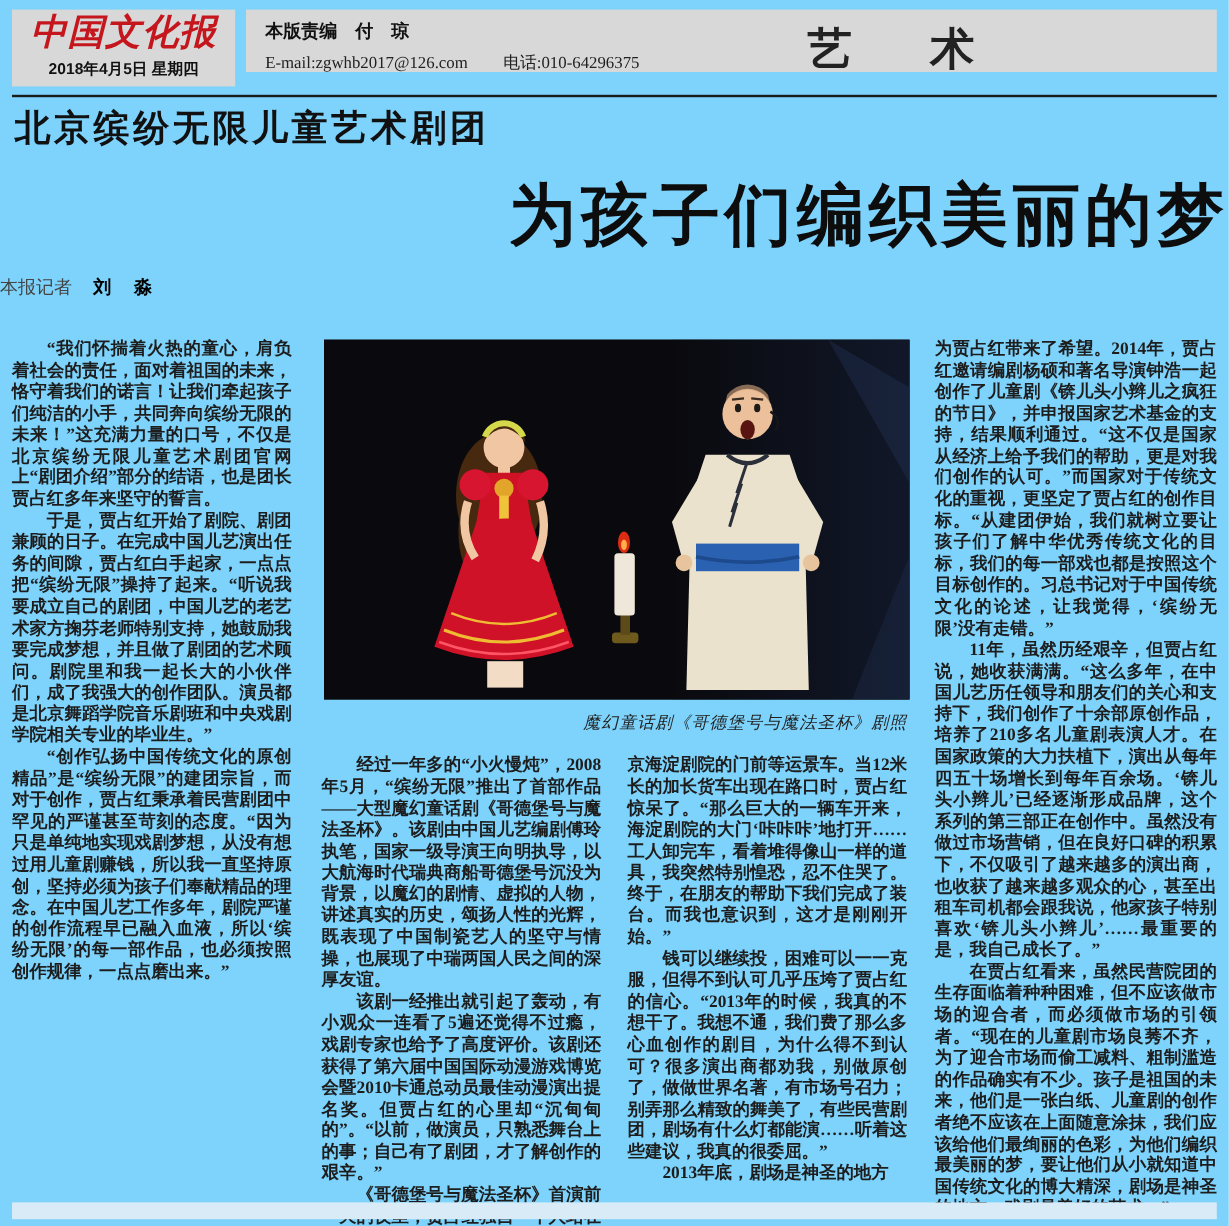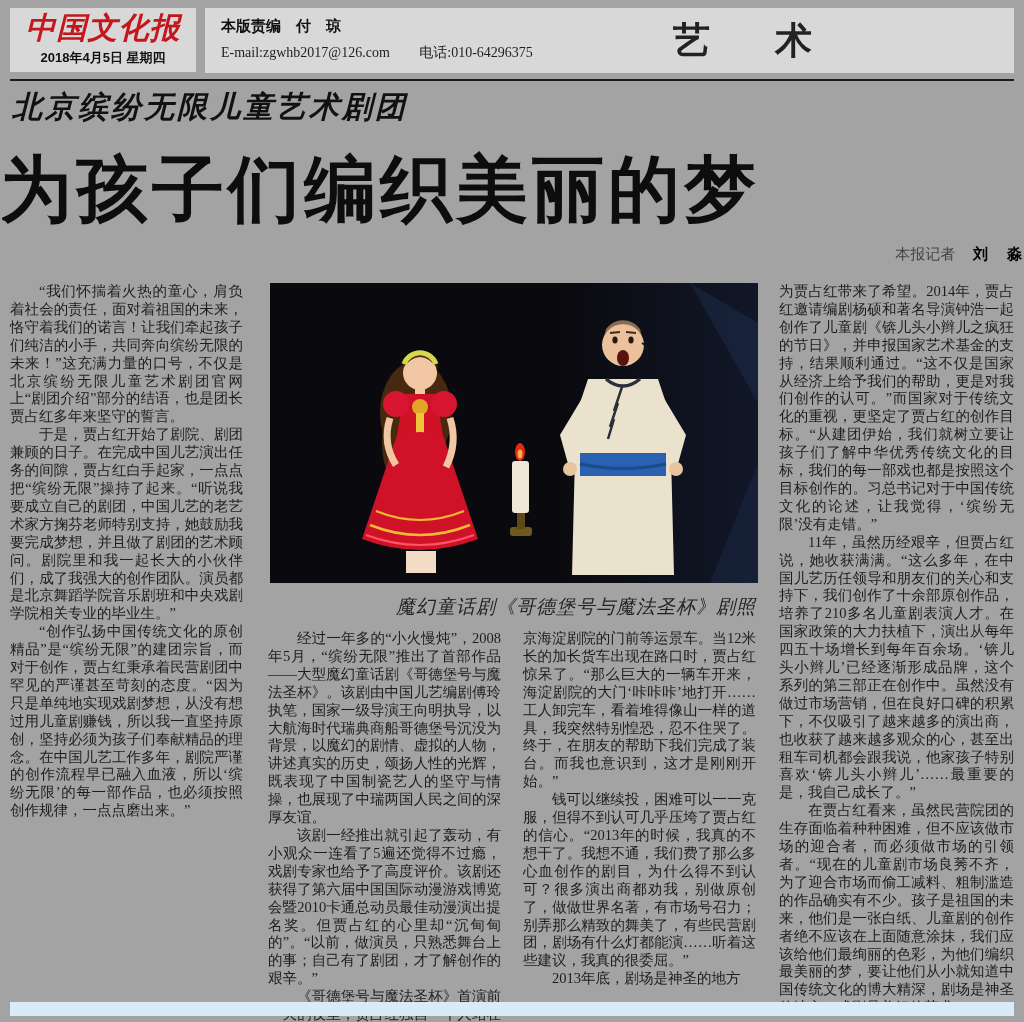--- a/index.html
+++ b/index.html
@@ -1,36 +1,36 @@
 <!DOCTYPE html>
 <html><head>
 <meta charset="utf-8">
 <style>
   * { margin:0; padding:0; box-sizing:border-box; }
   html,body { background:#f2f2f2; }
   .page {
     position:relative; width:1024px; height:1022px; margin:0 auto;
-    background:#a3a3a3; overflow:hidden;
+    background:#7dd3fc; overflow:hidden;
     font-family:"Liberation Serif", serif; color:#1c1c1c;
   }
   
   .masthead-box {
     position:absolute; left:10px; top:8px; width:186px; height:64px;
     background:#d8d8d8; text-align:center; padding-top:3px;
   }
   .masthead-title {
     font-family:"DejaVu Serif", serif; font-weight:bold; font-style:italic;
     font-size:30px; line-height:34px; color:#c4161c; letter-spacing:1px;
   }
   .masthead-date {
     font-family:"Liberation Sans", sans-serif; font-weight:bold;
     font-size:13px; margin-top:4px; color:#111;
   }
   .info-box {
-    position:absolute; left:205px; top:8px; width:809px; height:65px;
+    position:absolute; left:205px; top:8px; width:809px; height:52px;
     background:#d8d8d8;
     padding-left:48px;
   }
   .editor-line {
     position:absolute; left:16px; top:9px;
     font-family:"Liberation Sans", sans-serif; font-weight:bold;
     font-size:15px; color:#111;
   }
   .contact-line {
     position:absolute; left:16px; top:36px;
@@ -43,49 +43,49 @@
     font-size:37px; color:#222; letter-spacing:14px; white-space:nowrap;text-align:right;
   }
   .top-rule {
     position:absolute; left:10px; top:79px; width:1004px; height:2px;
     background:#1a1a1a;
   }
   
   .kicker {
     position:absolute; left:12px; top:87px;
     font-family:"Liberation Sans", sans-serif; font-weight:900;
-    font-size:30px; color:#111; letter-spacing:3px; white-space:nowrap;font-style:italic;
+    font-size:30px; color:#111; letter-spacing:3px; white-space:nowrap;
   }
   .headline {
-    position:absolute; left:0; top:142px; width:1024px; text-align:left;
+    position:absolute; left:0; top:142px; width:1024px; text-align:right;
     font-family:"Liberation Sans", sans-serif; font-weight:900;
-    font-size:72px; color:#0d0d0d; letter-spacing:4px; white-space:nowrap;
+    font-size:56px; color:#0d0d0d; letter-spacing:4px; white-space:nowrap;
   }
   .byline {
-    position:absolute; left:0; top:245px; width:1024px; text-align:right;
+    position:absolute; left:0; top:230px; width:1024px; text-align:left;
     font-size:15px;
   }
   .byline .label { color:#444; }
   .byline .name  { color:#000; font-weight:bold; margin-left:14px; letter-spacing:2px; }
   
   .col {
     position:absolute; top:283px; width:233px;
     font-size:14.5px; line-height:17.9px; text-align:justify; color:#1d1d1d;
   }
-  .col p { text-indent:2em; }
+  .col p { text-indent:2em;font-weight:bold; }
   .col p.cont { text-indent:0; }
   .col-1 { left:10px;  }
   .col-2 { left:268px; top:630px; }
   .col-3 { left:523px; top:630px; }
   .col-4 { left:779px; width:235px; }
   
   .photo-block { position:absolute; left:270px; top:283px; width:488px; }
   .photo { width:488px; height:300px; display:block; background:#0a0a0e; }
   .caption {
-    margin-top:11px; text-align:right; font-size:19px; font-style:italic;
+    margin-top:11px; text-align:right; font-size:14px; font-style:italic;
     color:#222; padding-right:2px; letter-spacing:1px;
   }
   
   .bottom-bar {
     position:absolute; left:10px; top:1002px; width:1004px; height:14px;
     background:#d9ebf7;
   }
 </style>
 </head>
 <body>

